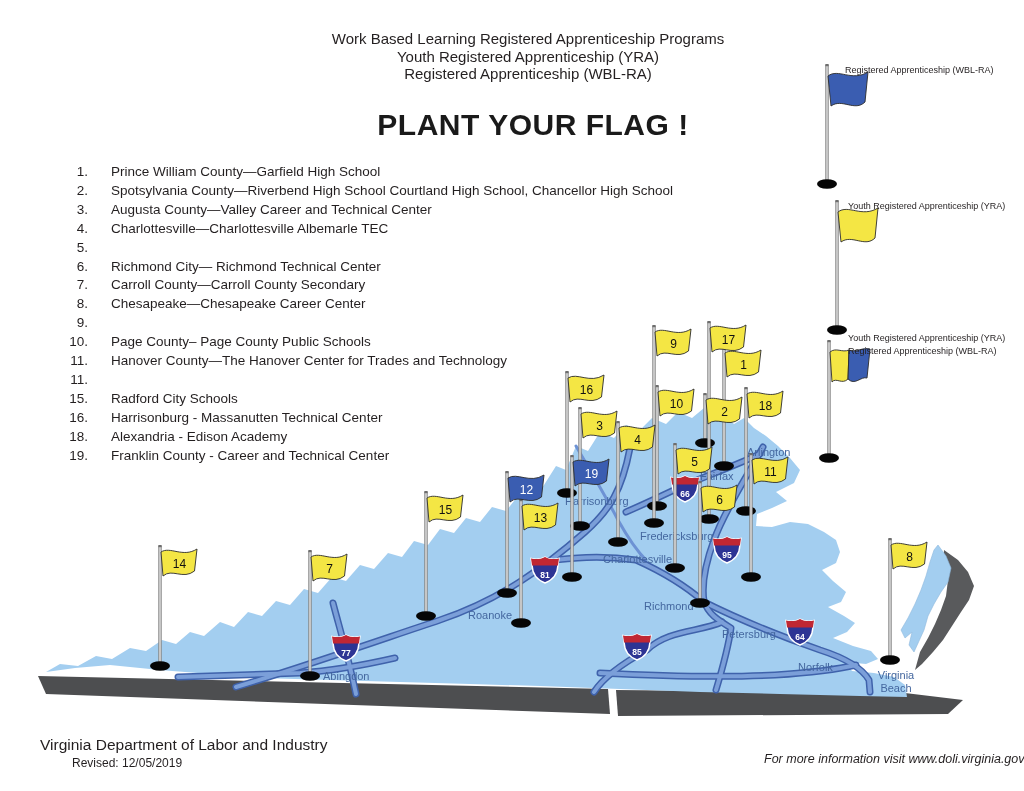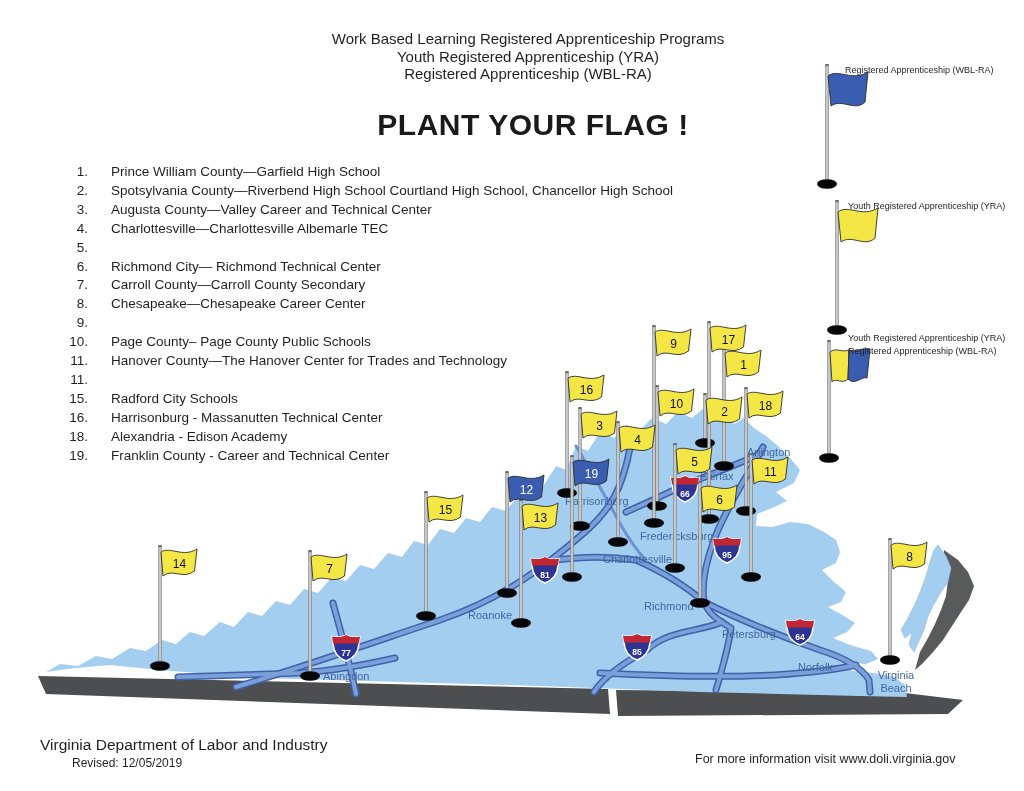--- a/index.html
+++ b/index.html
@@ -16,21 +16,21 @@
   #mapsvg{position:absolute;left:0;top:0;}
   .road-outer use{stroke:#3f62ab;stroke-width:7;fill:none;stroke-linecap:round;stroke-linejoin:round;}
   .road-inner use{stroke:#7b9fd9;stroke-width:4;fill:none;stroke-linecap:round;stroke-linejoin:round;}
   .river use{stroke:#6d92d4;stroke-width:3;fill:none;stroke-linecap:round;}
   .city-label{fill:#44679f;font-size:11px;font-family:"Liberation Sans",sans-serif;}
   .legend-label{fill:#231f20;font-size:9px;font-family:"Liberation Sans",sans-serif;}
   .flag-num{font-family:"Liberation Sans",sans-serif;font-size:12px;font-weight:400;}
   .shield-num{fill:#ffffff;font-size:8.5px;font-weight:700;font-family:"Liberation Sans",sans-serif;text-anchor:middle;}
   .footer-org{position:absolute;left:40px;top:736px;font-size:15.5px;color:#231f20;}
   .footer-rev{position:absolute;left:40px;top:756px;font-size:12px;color:#231f20;margin-left:32px;}
-  .footer-info{position:absolute;left:695px;top:752px;font-size:12.5px;color:#231f20;}
+  .footer-info{position:absolute;left:764px;top:752px;font-size:12.5px;color:#231f20;font-style:italic;}
 </style>
 </head>
 <body>
 
 <div id="stage">
 
   <div class="hdr">
     <div>Work Based Learning Registered Apprenticeship Programs</div>
     <div>Youth Registered Apprenticeship (YRA)</div>
     <div>Registered Apprenticeship (WBL-RA)</div>

